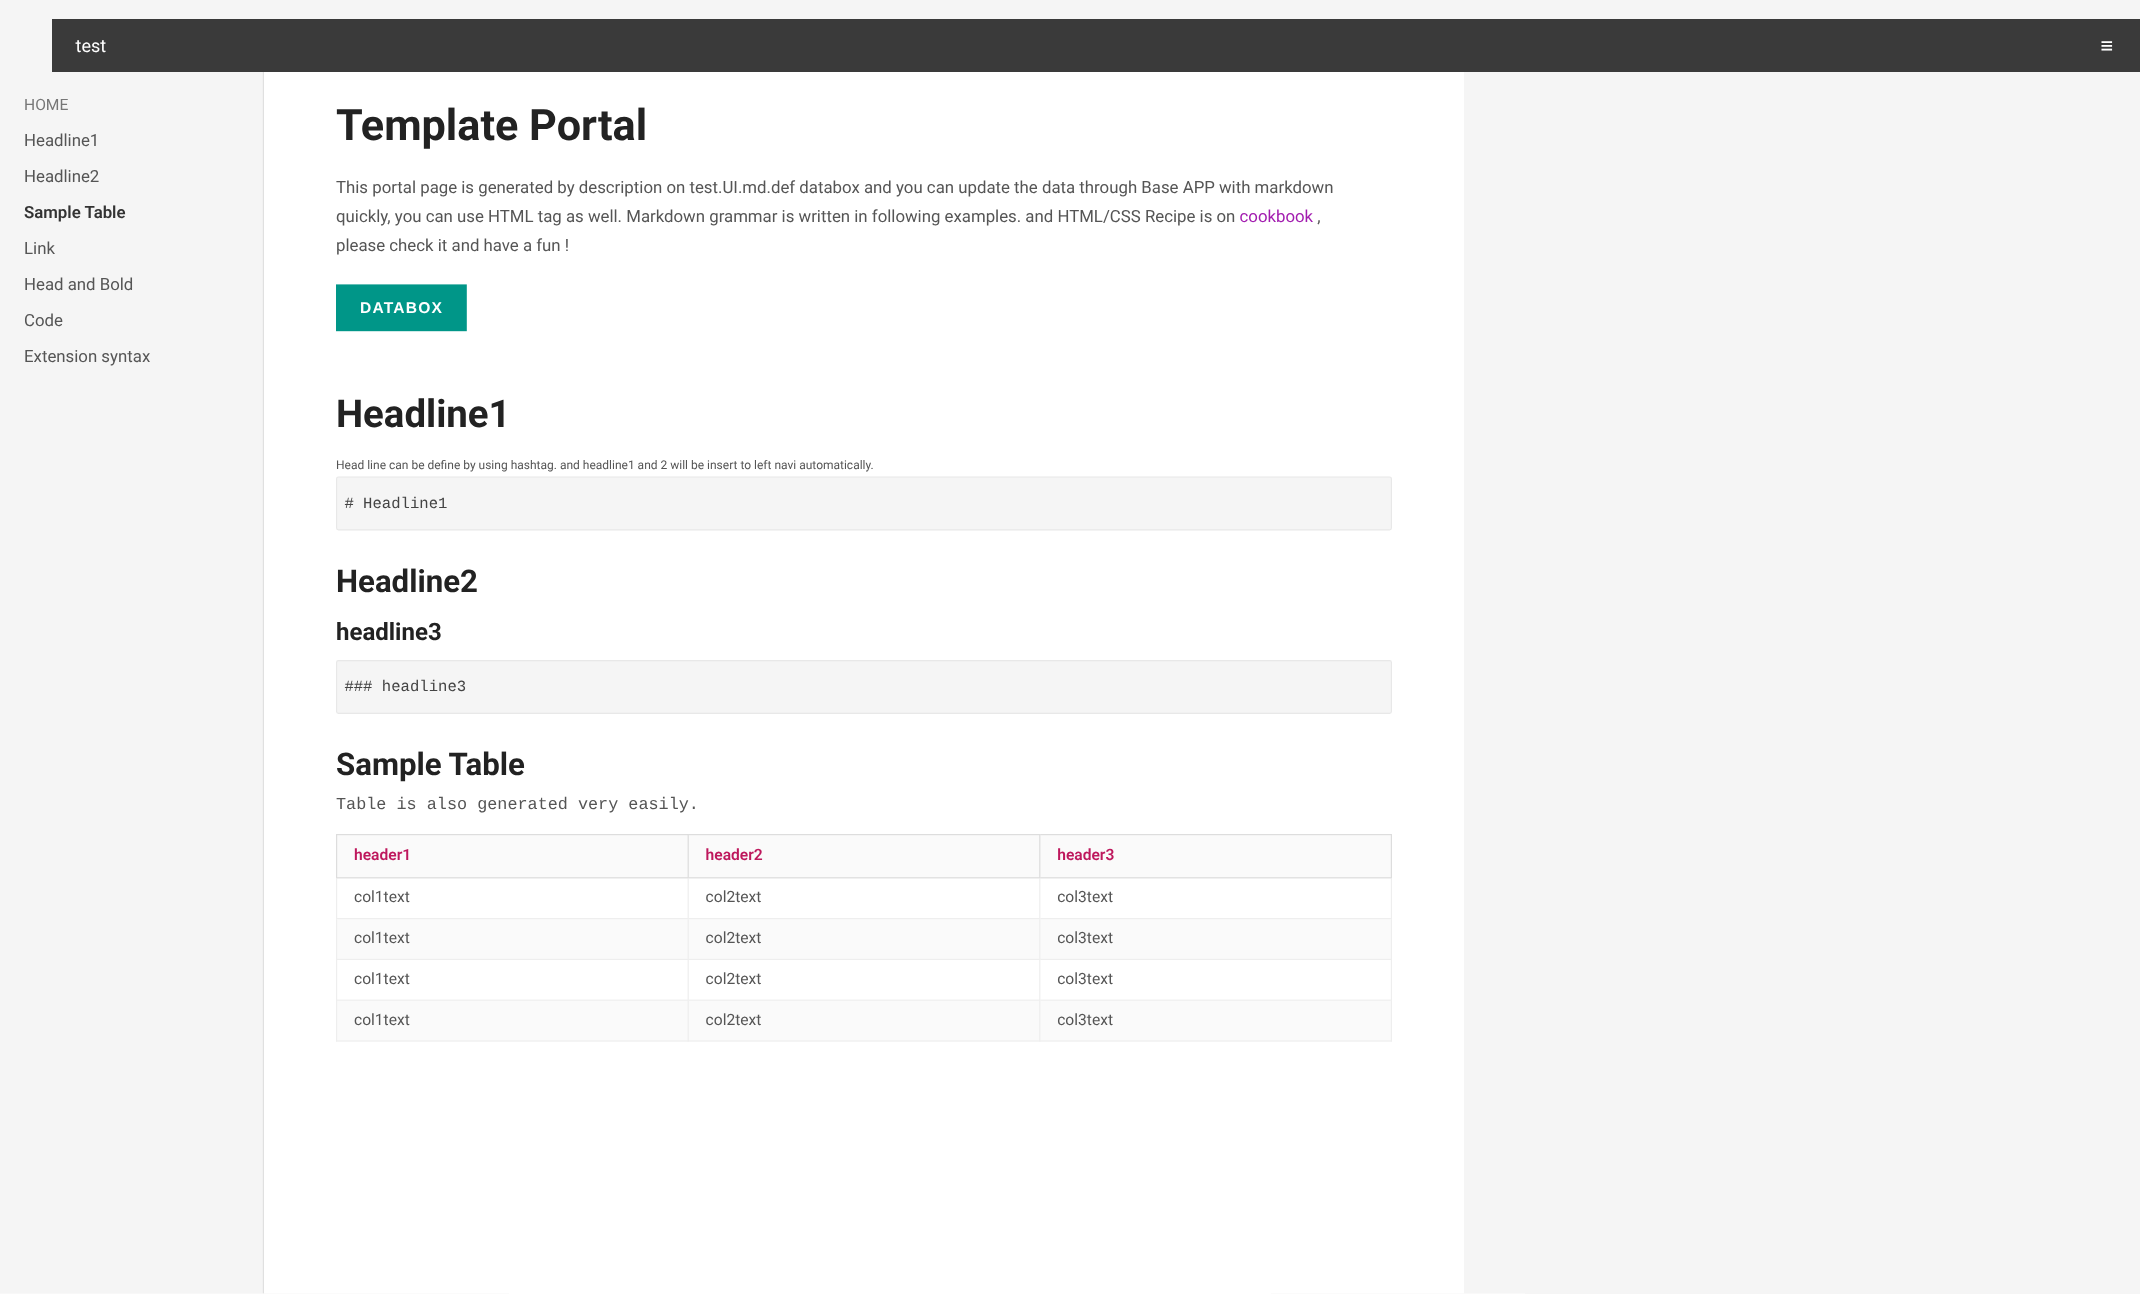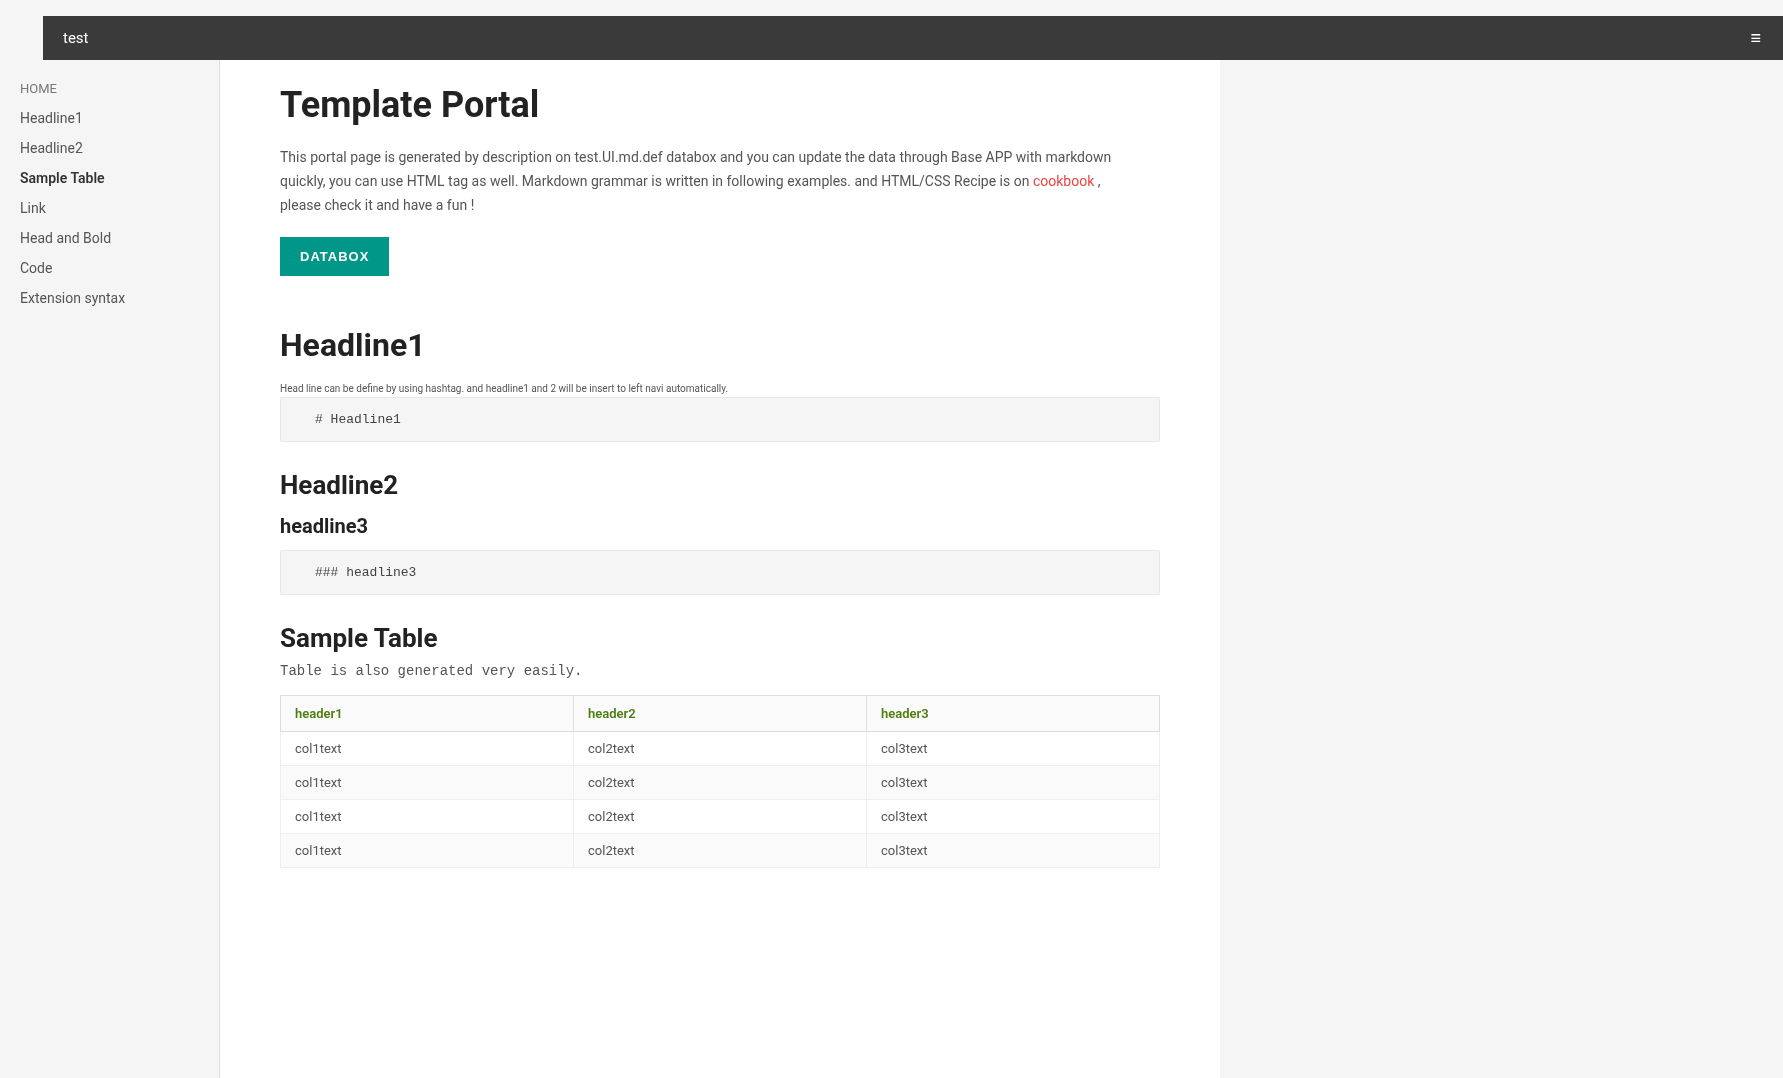--- a/index.html
+++ b/index.html
@@ -74,21 +74,21 @@
 
     
     .description {
       font-size: 14px;
       color: #555;
       line-height: 1.7;
       margin-bottom: 20px;
       max-width: 860px;
     }
     .description a {
-      color: #ef4444;
+      color: #a21caf;
       text-decoration: none;
     }
 
     
     .btn-databox {
       display: inline-block;
       background: #009688;
       color: #fff;
       font-size: 13px;
       font-weight: 600;
@@ -127,21 +127,21 @@
       font-size: 10px;
       color: #555;
       line-height: 1.7;
       margin-bottom: 0;
     }
 
     
     .code-block {
       background: #f5f5f5;
       border: 1px solid #e8e8e8;
-      padding: 14px 34px;
+      padding: 14px 6px;
       font-family: 'Courier New', Courier, monospace;
       font-size: 13px;
       color: #444;
       margin-bottom: 28px;
       border-radius: 2px;
     }
 
     
     .sample-table-title {
       font-size: 26px;
@@ -160,21 +160,21 @@
       border-collapse: collapse;
       border: 1px solid #ddd;
       font-size: 13px;
     }
     .data-table th {
       background: #fafafa;
       border: 1px solid #ddd;
       padding: 10px 14px;
       text-align: left;
       font-weight: 600;
-      color: #4d7c0f;
+      color: #be185d;
     }
     .data-table td {
       border: 1px solid #eee;
       padding: 9px 14px;
       color: #555;
     }
     .data-table tr:nth-child(even) { background: #fafafa; }
   </style>
 </head>
 <body>

